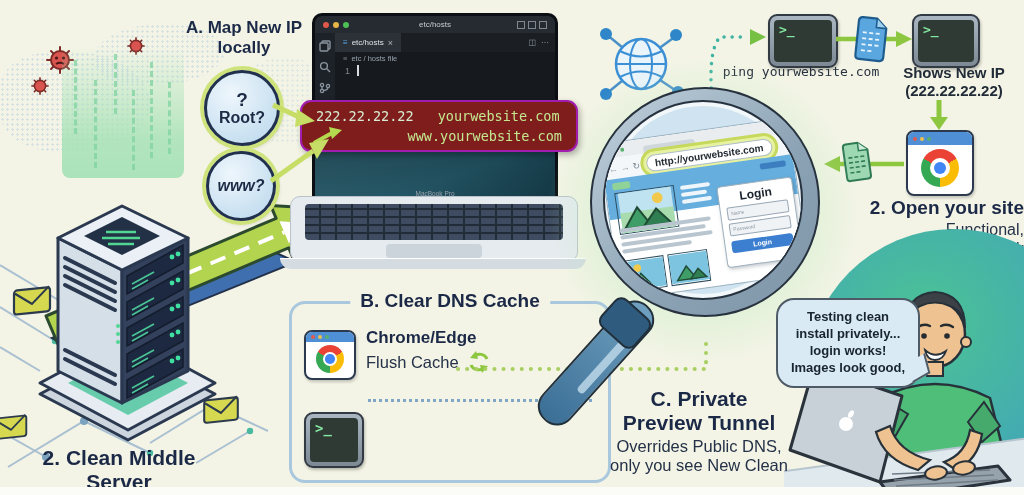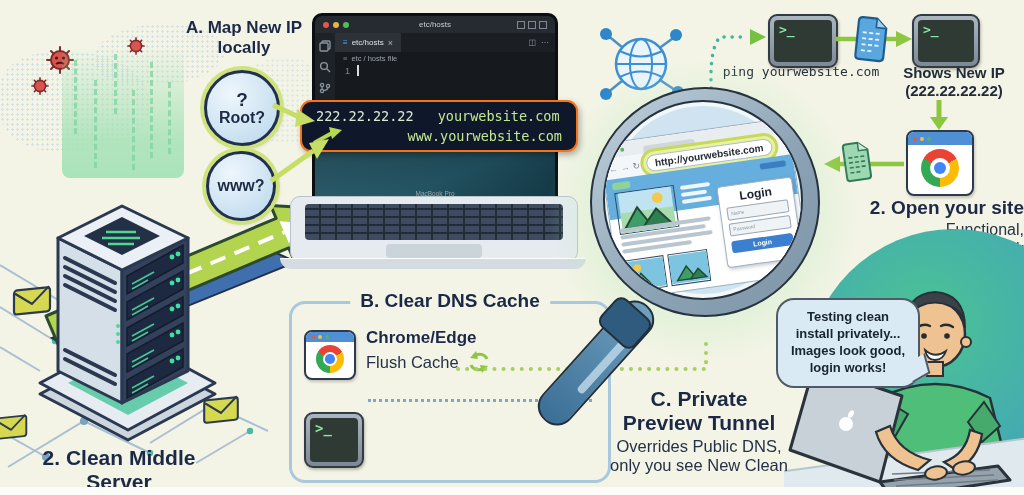--- a/index.html
+++ b/index.html
@@ -40,21 +40,21 @@
   .tab-right{margin-left:auto;color:#8b949e;font-size:8px;display:flex;align-items:center;gap:5px;padding-right:6px;}
   .crumbs{height:13px;font-size:7.5px;color:#98a2ac;display:flex;align-items:center;padding-left:8px;gap:4px;}
   .codeline{display:flex;align-items:center;font-size:9px;color:#7d8690;padding-left:10px;}
   .cursor{display:inline-block;width:2px;height:11px;background:#d7dde3;margin-left:7px;}
   .kb{background:
       repeating-linear-gradient(90deg,transparent 0 14px,#222b38 14px 16px),
       repeating-linear-gradient(0deg,#3e4b60 0 6px,#222b38 6px 8px);
     border-radius:4px;}
 
   
-  .callout{background:#0f172a;border:2px solid #f97316;border-radius:11px;
+  .callout{background:#7f1d1d;border:2px solid #a21caf;border-radius:11px;
     box-shadow:2px 3px 6px rgba(0,0,0,.3);padding:5px 10px 4px 14px;
     font-size:13.5px;line-height:1.45;white-space:nowrap;}
   .callout .ip{color:#d7ecd0;}
   .callout .dom{color:#c4e78f;}
 
   
   .term{background:linear-gradient(180deg,#aab6c2,#7c8894);border:2.5px solid #323a44;border-radius:9px;padding:4px;box-shadow:1px 2px 3px rgba(0,0,0,.25);}
   .term .scr{background:#2f3a35;border-radius:4px;height:100%;box-sizing:border-box;
     color:#86e8a0;font-family:"DejaVu Sans Mono",monospace;font-weight:bold;font-size:13px;padding:2px 0 0 5px;}
 
@@ -285,21 +285,21 @@
   </div>
 
   <div class="abs h-bold" style="left:176px;top:18px;width:136px;text-align:center;font-size:17px;line-height:1.15;">
     <div>A. Map New IP</div>
     <div>locally</div>
   </div>
   <div class="abs q-circle" style="left:204px;top:70px;width:70px;height:70px;">
     <div style="font-size:19px;line-height:1;">?</div>
     <div style="font-size:16px;">Root?</div>
   </div>
-  <div class="abs q-circle" style="left:206px;top:151px;width:64px;height:64px;">
+  <div class="abs q-circle" style="left:206px;top:151px;width:64px;height:64px;font-style:italic;">
     <div style="font-size:16px;">www?</div>
   </div>
 
   <svg class="abs" style="left:265px;top:95px;z-index:31" width="110" height="95" viewBox="0 0 110 95">
     <line x1="8" y1="10" x2="34" y2="22" stroke="#c6dd66" stroke-width="5"></line>
     <polygon points="32,14 50,26 30,32" fill="#c6dd66"></polygon>
     <line x1="6" y1="86" x2="48" y2="56" stroke="#c6dd66" stroke-width="5"></line>
     <polygon points="44,48 64,44 52,64" fill="#c6dd66"></polygon>
   </svg>
 
@@ -616,18 +616,18 @@
       <path d="M92,170 Q100,198 134,208 L146,198 Q114,190 106,164 Z" fill="#eec291" stroke="#27313a" stroke-width="2.2"></path>
       <path d="M198,172 Q194,198 172,208 L160,200 Q182,192 186,168 Z" fill="#eec291" stroke="#27313a" stroke-width="2.2"></path>
       <ellipse cx="152" cy="211" rx="11" ry="6.5" fill="#eec291" stroke="#27313a" stroke-width="2" transform="rotate(-8 152 211)"></ellipse>
       <ellipse cx="180" cy="206" rx="11" ry="6.5" fill="#eec291" stroke="#27313a" stroke-width="2" transform="rotate(-8 180 206)"></ellipse>
     </g>
   </svg>
 
   <div class="abs bubble" style="left:776px;top:298px;width:128px;z-index:25;">
     <div>Testing clean</div>
     <div>install privately...</div>
+    <div>login works!</div>
     <div>Images look good,</div>
-    <div>login works!</div>
   </div>
 
   <div class="abs" style="left:0;top:487px;width:1024px;height:8px;background:#fbfcf8;z-index:40;"></div>
 </div>
 
 </body></html>

